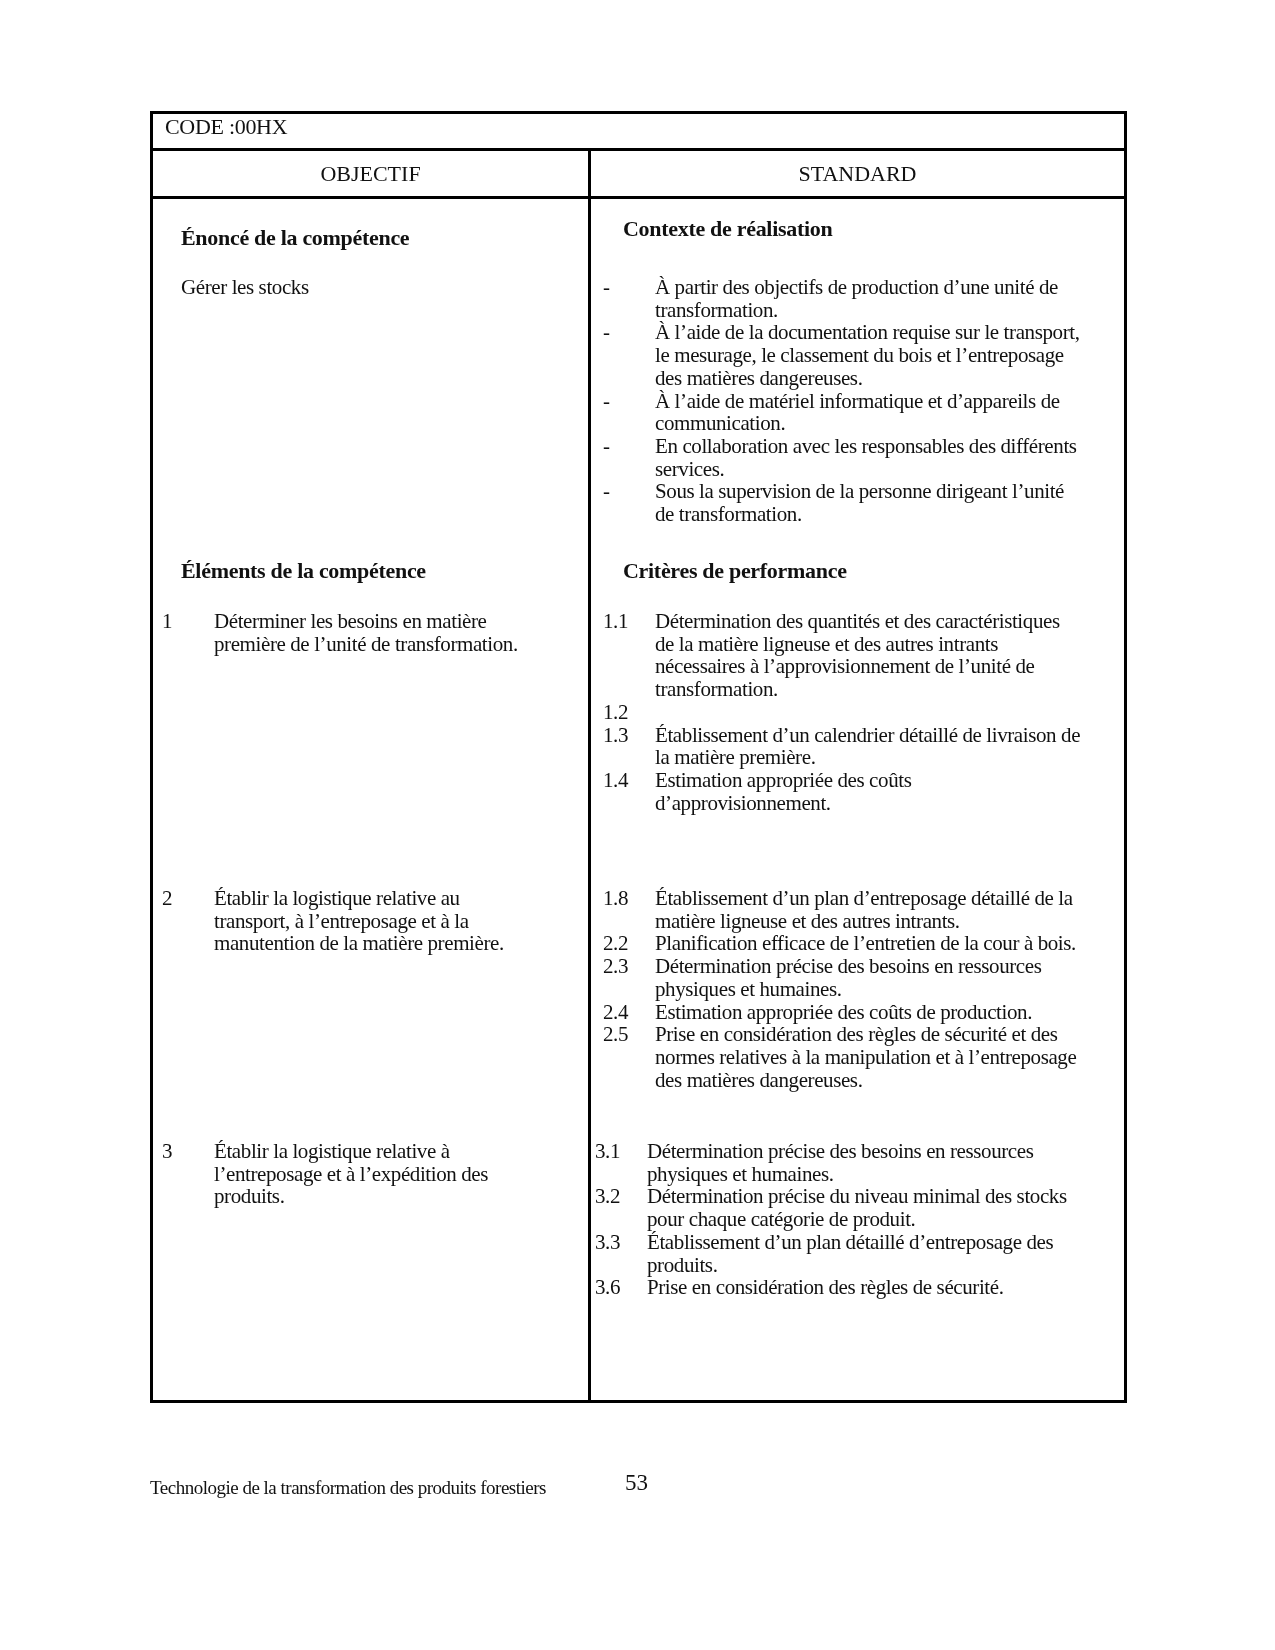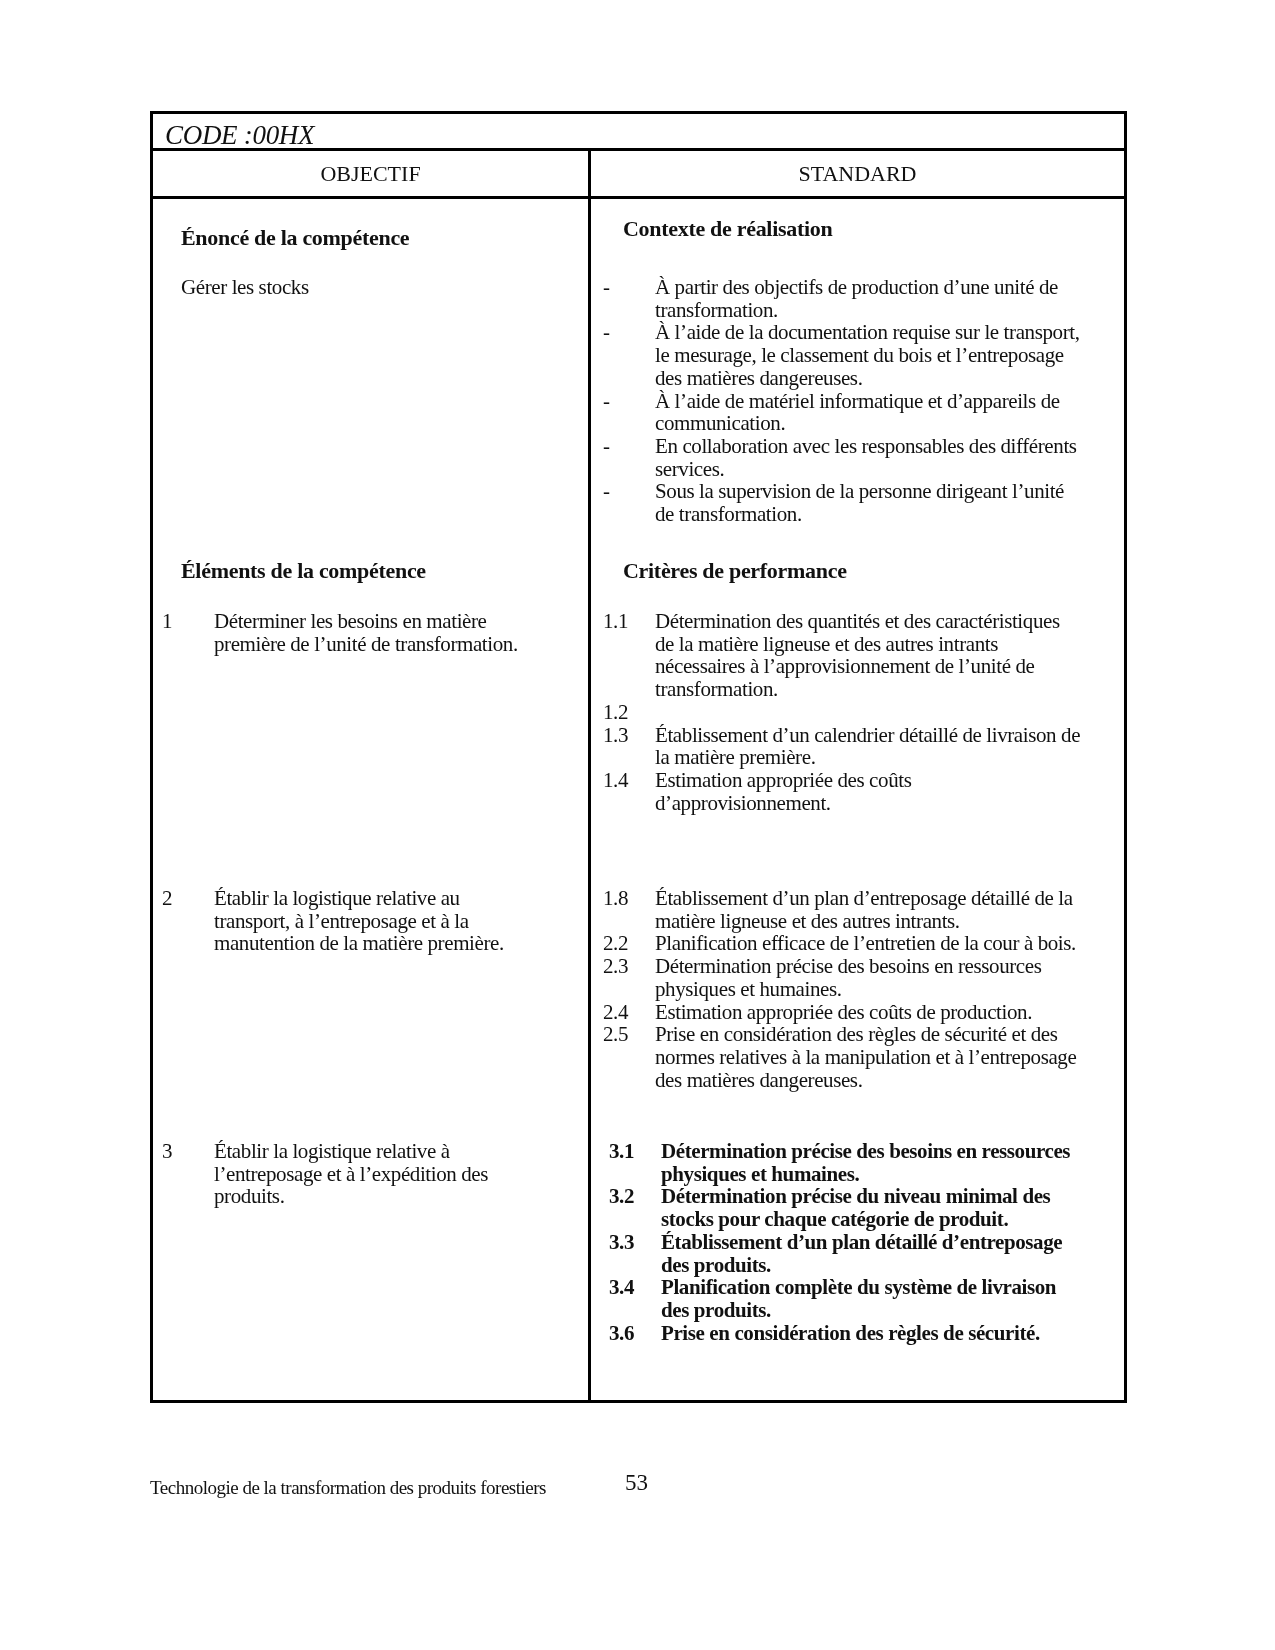--- a/index.html
+++ b/index.html
@@ -1,18 +1,18 @@
 <!DOCTYPE html>
 <html><head>
 <meta charset="utf-8">
 <style>
   html, body { margin:0; padding:0; background:#ffffff; }
   body { width:1275px; height:1650px; position:relative; font-family:"Liberation Serif", serif; color:#111; }
   .table { position:absolute; left:150px; top:111px; width:977px; height:1292px; border:3px solid #000; box-sizing:border-box; }
-  .code-row { position:absolute; left:0; top:0; right:0; height:37px; border-bottom:3px solid #000; box-sizing:border-box; font-size:27px; padding:6px 0 0 12px; letter-spacing:-0.3px;font-style:italic; }
+  .code-row { position:absolute; left:0; top:0; right:0; height:37px; border-bottom:3px solid #000; box-sizing:border-box; font-size:22px; padding:0 0 0 12px; letter-spacing:-0.3px; }
   .head-row { position:absolute; left:0; top:37px; right:0; height:48px; border-bottom:3px solid #000; box-sizing:border-box; font-size:22px; }
   .head-cell { position:absolute; top:0; height:59px; line-height:46px; text-align:center; }
   .head-left { left:0; width:435px; }
   .head-right { left:438px; right:0; }
   .divider { position:absolute; left:435px; top:37px; bottom:0; width:3px; background:#000; }
   .col { position:absolute; top:85px; }
   .col-left { left:0; width:435px; }
   .col-right { left:438px; right:0; }
   .sec-title { position:absolute; font-weight:bold; font-size:22px; letter-spacing:-0.3px; }
   .txt { font-size:21px; line-height:22.7px; letter-spacing:-0.4px; }
@@ -121,38 +121,34 @@
       <div class="item">
           <span class="num">2.4</span>
           <span class="body">Estimation appropriée des coûts de production.</span>
         </div>
       <div class="item">
           <span class="num">2.5</span>
           <span class="body">Prise en considération des règles de sécurité et des normes relatives à la manipulation et à l’entreposage des matières dangereuses.</span>
         </div>
     </div>
 
-    <div class="block txt" style="left:18px; top:941px; width:478px;font-weight:bold;">
+    <div class="block txt" style="left:4px; top:941px; width:478px;">
       <div class="item">
           <span class="num">3.1</span>
           <span class="body">Détermination précise des besoins en ressources physiques et humaines.</span>
         </div>
       <div class="item">
           <span class="num">3.2</span>
           <span class="body">Détermination précise du niveau minimal des stocks pour chaque catégorie de produit.</span>
         </div>
       <div class="item">
           <span class="num">3.3</span>
           <span class="body">Établissement d’un plan détaillé d’entreposage des produits.</span>
         </div>
       <div class="item">
-          <span class="num">3.4</span>
-          <span class="body">Planification complète du système de livraison des produits.</span>
-        </div>
-      <div class="item">
           <span class="num">3.6</span>
           <span class="body">Prise en considération des règles de sécurité.</span>
         </div>
     </div>
   </div>
 </div>
 
 <div class="footer">Technologie de la transformation des produits forestiers</div>
 <div class="page-num">53</div>
 

